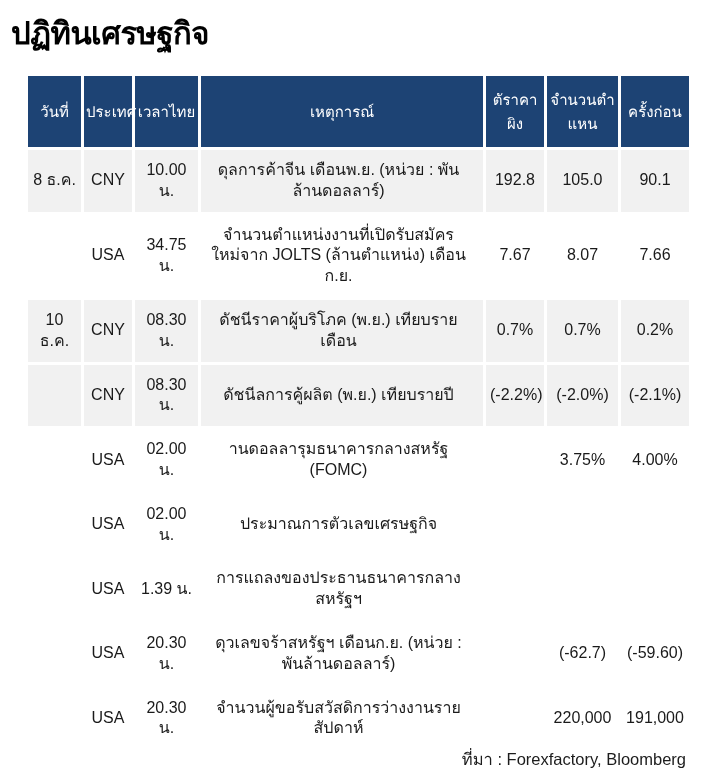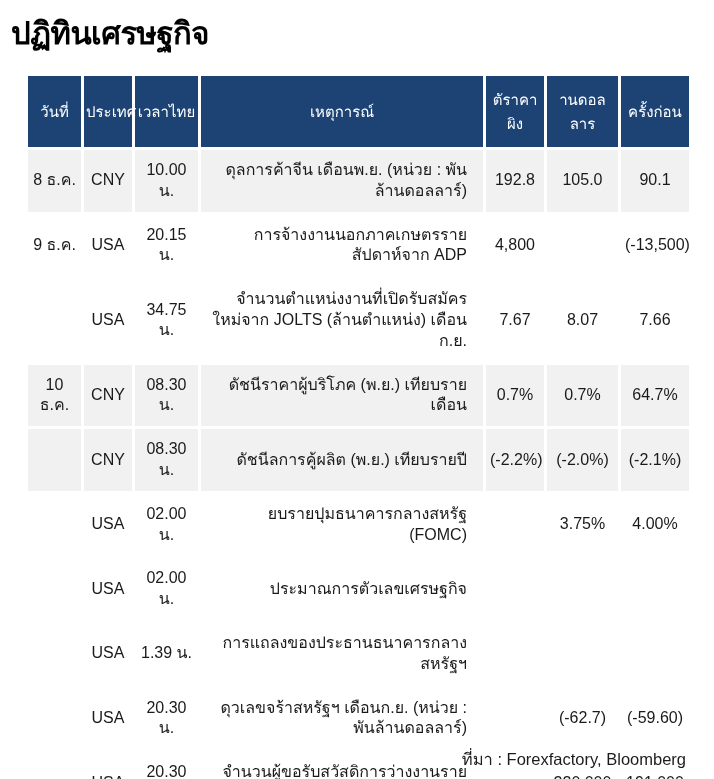--- a/index.html
+++ b/index.html
@@ -28,21 +28,21 @@
     background:var(--header-bg);color:var(--header-text);
     font-size:15px;font-weight:normal;height:71px;
     text-align:center;vertical-align:middle;padding:2px;
   }
   td{
     font-size:16px;line-height:1.3;vertical-align:middle;
     text-align:center;padding:10px 4px;height:38px;
   }
   tr.shade-gray td{background:var(--row-gray);}
   tr.shade-white td{background:var(--row-white);}
-  td.c-event{text-align:right;padding-left:9px;padding-right:16px;}
+  td.c-event{text-align:center;padding-left:9px;padding-right:16px;}
   .source{
     position:absolute;right:28px;top:746px;
     font-size:16.5px;color:#1c1c1c;
   }
 </style>
 </head>
 <body>
 
 <div class="page">
 
@@ -58,75 +58,66 @@
       <col style="width:71px">
       <col style="width:68px">
     </colgroup>
     <thead>
       <tr>
         <th>วันที่</th>
         <th>ประเทศ</th>
         <th>เวลาไทย</th>
         <th>เหตุการณ์</th>
         <th>ตัราคาผิง</th>
-        <th>านดอลลาร</th>
+        <th>จำนวนตำแหน</th>
         <th>ครั้งก่อน</th>
       </tr>
     </thead>
     <tbody id="rows">
         <tr class="shade-gray">
           <td class="c-date">8 ธ.ค.</td>
           <td class="c-country">CNY</td>
           <td class="c-time">10.00 น.</td>
           <td class="c-event">ดุลการค้าจีน เดือนพ.ย. (หน่วย : พันล้านดอลลาร์)</td>
           <td class="c-actual">192.8</td>
           <td class="c-forecast">105.0</td>
           <td class="c-previous">90.1</td>
-        </tr>
-        <tr class="shade-white">
-          <td class="c-date">9 ธ.ค.</td>
-          <td class="c-country">USA</td>
-          <td class="c-time">20.15 น.</td>
-          <td class="c-event">การจ้างงานนอกภาคเกษตรรายสัปดาห์จาก ADP</td>
-          <td class="c-actual">4,800</td>
-          <td class="c-forecast"></td>
-          <td class="c-previous">(-13,500)</td>
         </tr>
         <tr class="shade-white">
           <td class="c-date"></td>
           <td class="c-country">USA</td>
           <td class="c-time">34.75 น.</td>
           <td class="c-event">จำนวนตำแหน่งงานที่เปิดรับสมัครใหม่จาก JOLTS (ล้านตำแหน่ง) เดือนก.ย.</td>
           <td class="c-actual">7.67</td>
           <td class="c-forecast">8.07</td>
           <td class="c-previous">7.66</td>
         </tr>
         <tr class="shade-gray">
           <td class="c-date">10 ธ.ค.</td>
           <td class="c-country">CNY</td>
           <td class="c-time">08.30 น.</td>
           <td class="c-event">ดัชนีราคาผู้บริโภค (พ.ย.) เทียบรายเดือน</td>
           <td class="c-actual">0.7%</td>
           <td class="c-forecast">0.7%</td>
-          <td class="c-previous">64.7%</td>
+          <td class="c-previous">0.2%</td>
         </tr>
         <tr class="shade-gray">
           <td class="c-date"></td>
           <td class="c-country">CNY</td>
           <td class="c-time">08.30 น.</td>
           <td class="c-event">ดัชนีลการคู้ผลิต (พ.ย.) เทียบรายปี</td>
           <td class="c-actual">(-2.2%)</td>
           <td class="c-forecast">(-2.0%)</td>
           <td class="c-previous">(-2.1%)</td>
         </tr>
         <tr class="shade-white">
           <td class="c-date"></td>
           <td class="c-country">USA</td>
           <td class="c-time">02.00 น.</td>
-          <td class="c-event">ยบรายปุมธนาคารกลางสหรัฐ (FOMC)</td>
+          <td class="c-event">านดอลลารุมธนาคารกลางสหรัฐ (FOMC)</td>
           <td class="c-actual"></td>
           <td class="c-forecast">3.75%</td>
           <td class="c-previous">4.00%</td>
         </tr>
         <tr class="shade-white">
           <td class="c-date"></td>
           <td class="c-country">USA</td>
           <td class="c-time">02.00 น.</td>
           <td class="c-event">ประมาณการตัวเลขเศรษฐกิจ</td>
           <td class="c-actual"></td>

